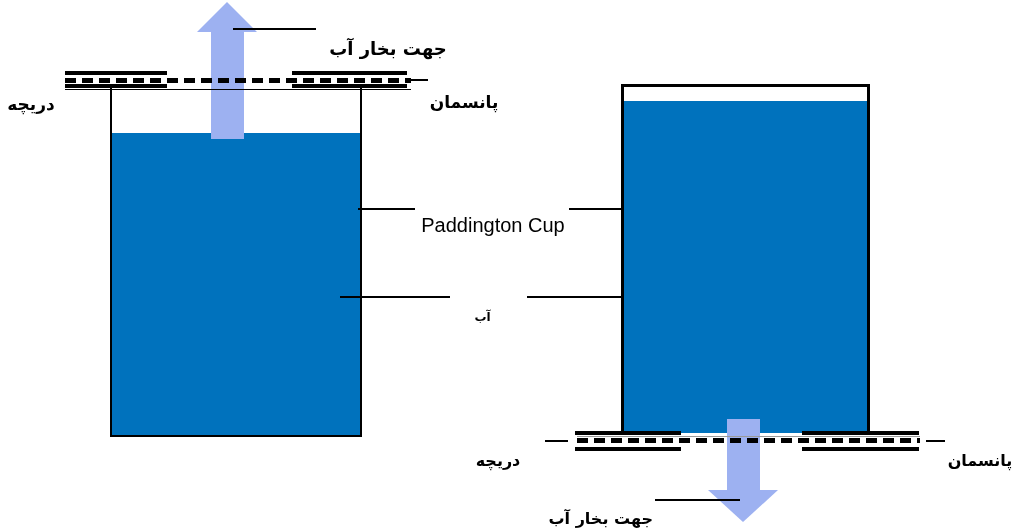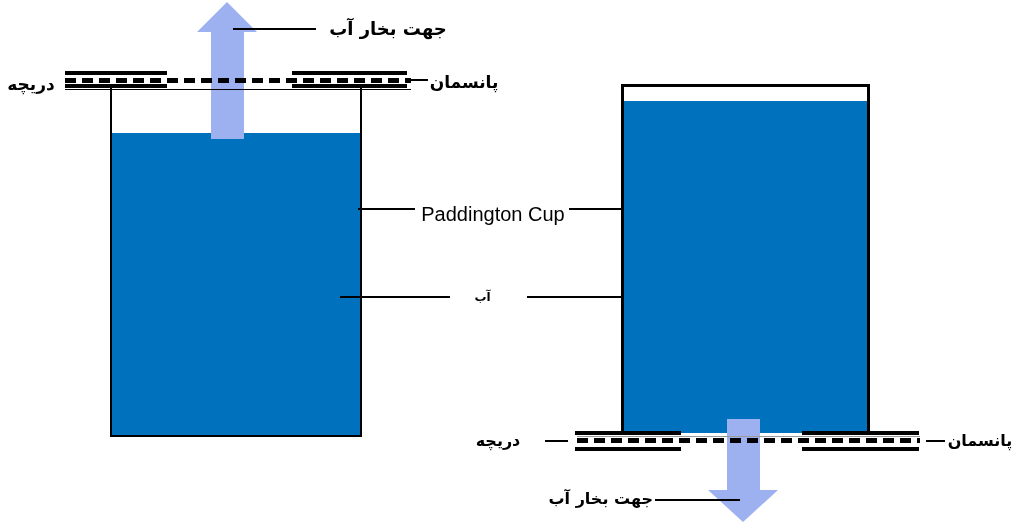--- a/index.html
+++ b/index.html
@@ -27,20 +27,21 @@
   .connector{height:2px;background:var(--ink);}
   .fa-label{
     font-weight:bold;
     font-size:17px;
     color:var(--ink);
     direction:rtl;
     white-space:nowrap;
     text-align:center;
     font-family:"DejaVu Sans", sans-serif;
     line-height:24px;
+    margin-top:20px;
   }
   .en-label{
     font-size:20px;
     color:var(--ink);
     white-space:nowrap;
     text-align:center;
     font-family:"Liberation Sans", sans-serif;
     line-height:24px;
   }
   .cup-left{
@@ -90,21 +91,21 @@
 
   <div class="abs fa-label" style="left:6px;top:72px;width:50px;">دريچه</div>
 
   <div class="abs connector" style="left:411px;top:79px;width:17px;"></div>
   <div class="abs fa-label" style="left:429px;top:70px;width:70px;">پانسمان</div>
 
   <div class="abs connector" style="left:233px;top:28px;width:83px;"></div>
   <div class="abs fa-label" style="left:322px;top:17px;width:132px;font-size:18px;">جهت بخار آب</div>
 
   <div class="abs connector" style="left:358px;top:208px;width:57px;"></div>
-  <div class="abs en-label" style="left:419px;top:202px;width:148px;">Paddington Cup</div>
+  <div class="abs en-label" style="left:419px;top:213px;width:148px;">Paddington Cup</div>
   <div class="abs connector" style="left:569px;top:208px;width:52px;"></div>
 
   <div class="abs connector" style="left:340px;top:296px;width:110px;"></div>
   <div class="abs fa-label" style="left:455px;top:285px;width:55px;font-size:12px;">آب</div>
   <div class="abs connector" style="left:527px;top:296px;width:104px;"></div>
 
   <div class="abs cup-right" style="left:621px;top:84px;width:243px;height:346px;"></div>
   <div class="abs water" style="left:624px;top:101px;width:243px;height:332px;"></div>
 
   <div class="abs arrow-shaft" style="left:727px;top:419px;width:33px;height:72px;"></div>

